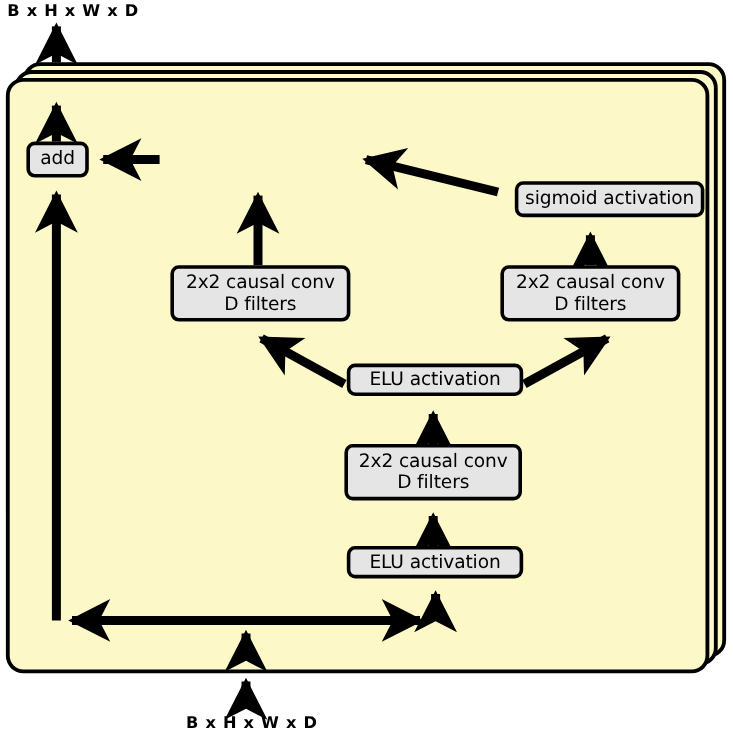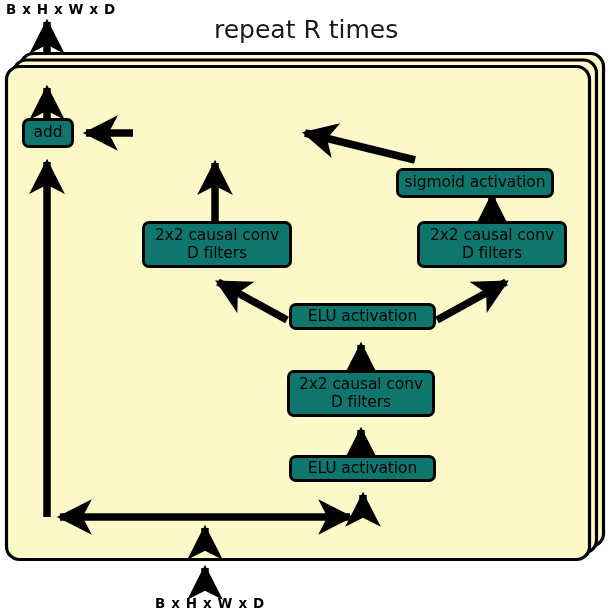--- a/index.html
+++ b/index.html
@@ -6,21 +6,21 @@
   body{
     width:611px;height:614px;background:#ffffff;
     font-family:"DejaVu Sans","Liberation Sans",sans-serif;
     position:relative;overflow:hidden;
   }
   #stage{position:absolute;left:0;top:0;width:611px;height:492px;}
   svg.layer{position:absolute;left:0;top:0;width:611px;height:614px;}
 
   .nodebox{
     position:absolute;
-    background:#0f766e;
+    background:#e5e5e5;
     border:3px solid #000000;
     border-radius:7px;
     box-sizing:border-box;
     display:flex;align-items:center;justify-content:center;
     text-align:center;
     color:#000000;
     font-size:15.5px;
     line-height:1.12;
     letter-spacing:-0.1px;
     white-space:pre-line;
@@ -94,28 +94,27 @@
       <line x1="133" y1="133" x2="86" y2="133" marker-end="url(#ah)"></line>
 
       <line x1="47" y1="118" x2="47" y2="88" marker-end="url(#ah)"></line>
 
       <line x1="47" y1="52" x2="47" y2="22" marker-end="url(#ah)"></line>
     </g>
   </svg>
 
   <div class="dimlabel" style="left:6px;top:1px;">B x H x W x D</div>
 
-  <div class="title" style="left:214px;top:15px;">repeat R times</div>
 
   <div class="dimlabel" style="left:155px;top:595px;">B x H x W x D</div>
 
   <div class="nodebox" style="left:22px;top:118px;width:52px;height:30px;">add</div>
 
 
-  <div class="nodebox" style="left:396px;top:151px;width:158px;height:30px;margin-top:17px;">sigmoid activation</div>
+  <div class="nodebox" style="left:429px;top:151px;width:158px;height:30px;">sigmoid activation</div>
 
   <div class="nodebox" style="left:142px;top:221px;width:150px;height:47px;">2x2 causal conv
 D filters</div>
 
   <div class="nodebox" style="left:417px;top:221px;width:150px;height:47px;">2x2 causal conv
 D filters</div>
 
   <div class="nodebox" style="left:289px;top:303px;width:147px;height:27px;">ELU activation</div>
 
   <div class="nodebox" style="left:287px;top:370px;width:148px;height:47px;">2x2 causal conv

